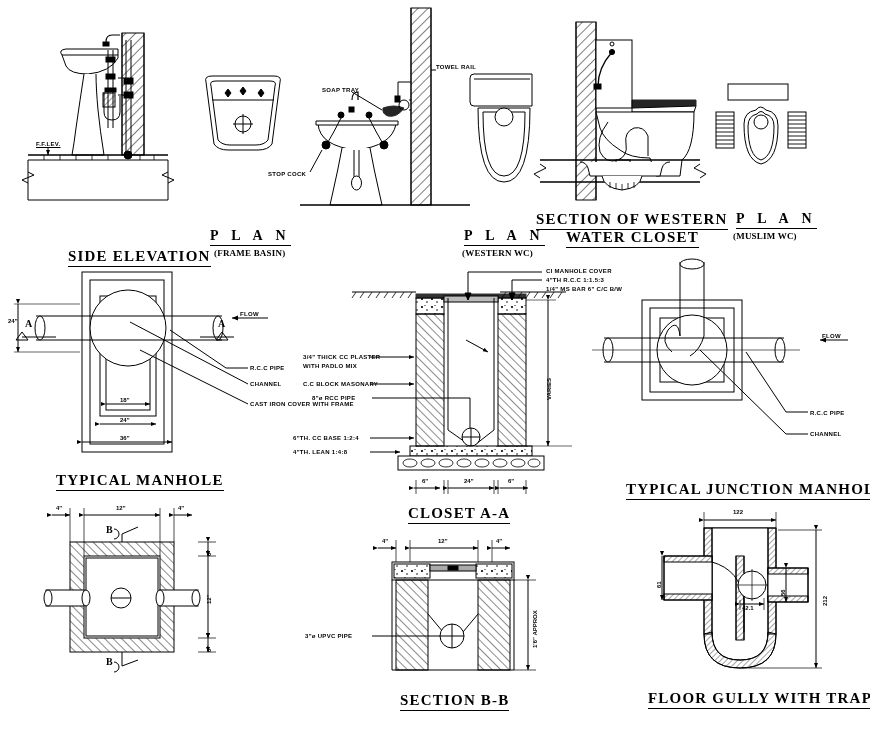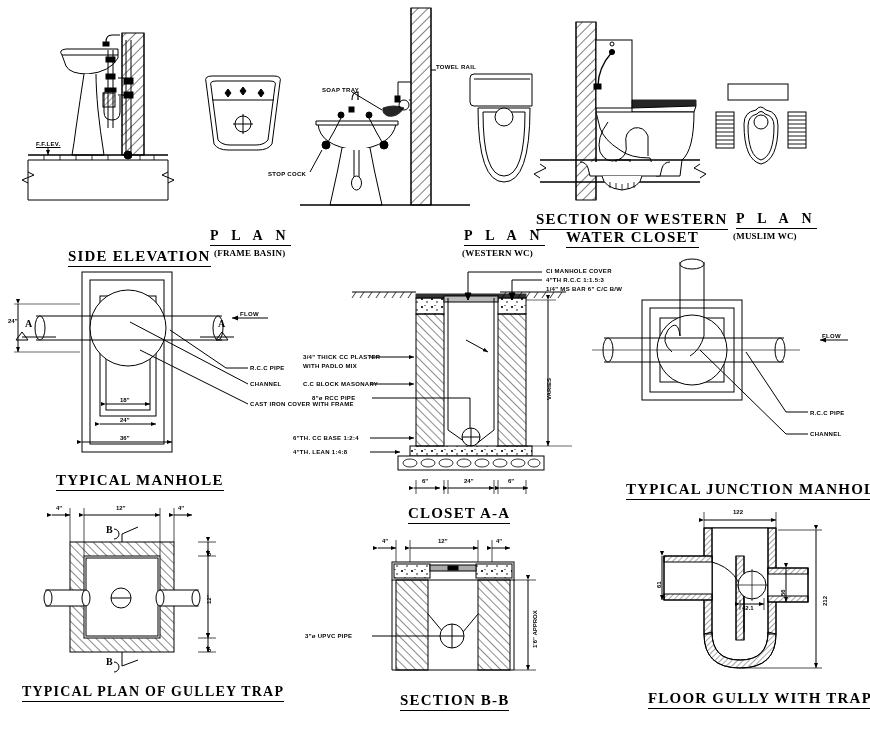--- a/index.html
+++ b/index.html
@@ -623,21 +623,20 @@
   <div class="dimv" style="left:546px; top:400px;">VARIES</div>
   <div class="dim" style="left:422px; top:478px;">6"</div>
   <div class="dim" style="left:464px; top:478px;">24"</div>
   <div class="dim" style="left:508px; top:478px;">6"</div>
 
   <div class="ttl t16" style="left:626px; top:481px;">TYPICAL  JUNCTION  MANHOLE</div>
   <div class="ann" style="left:810px; top:409px;">R.C.C PIPE</div>
   <div class="ann" style="left:810px; top:430px;">CHANNEL</div>
   <div class="ann" style="left:822px; top:332px;">FLOW</div>
 
-  <div class="ttl t15" style="left:22px; top:684px;">TYPICAL  PLAN  OF  GULLEY  TRAP</div>
   <div class="dim" style="left:56px; top:505px;">4"</div>
   <div class="dim" style="left:116px; top:505px;">12"</div>
   <div class="dim" style="left:178px; top:505px;">4"</div>
   <div class="dimv" style="left:206px; top:556px;">6"</div>
   <div class="dimv" style="left:206px; top:604px;">12"</div>
   <div class="dimv" style="left:206px; top:652px;">6"</div>
   <div class="secmk" style="left:106px; top:524px;">B</div>
   <div class="secmk" style="left:106px; top:656px;">B</div>
 
   <div class="ttl t16" style="left:400px; top:692px;">SECTION  B-B</div>

